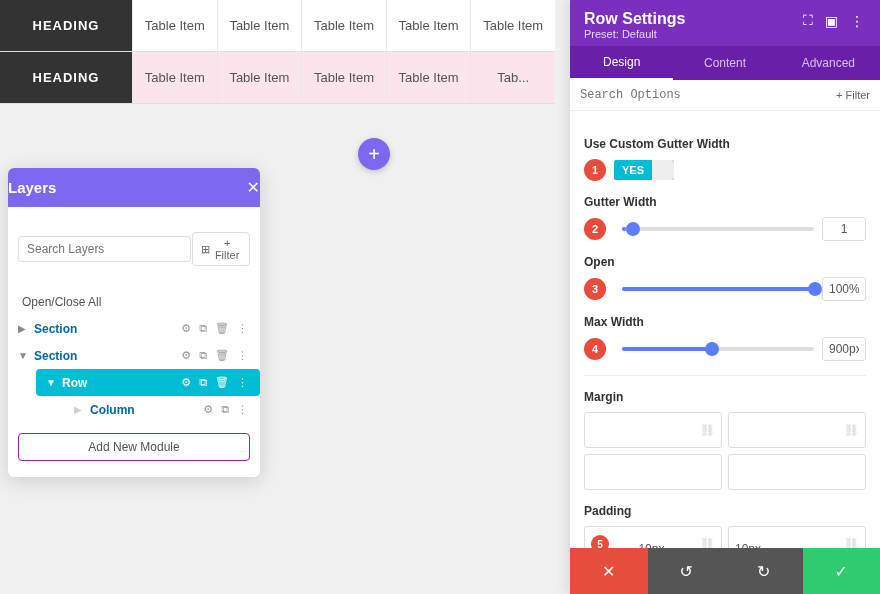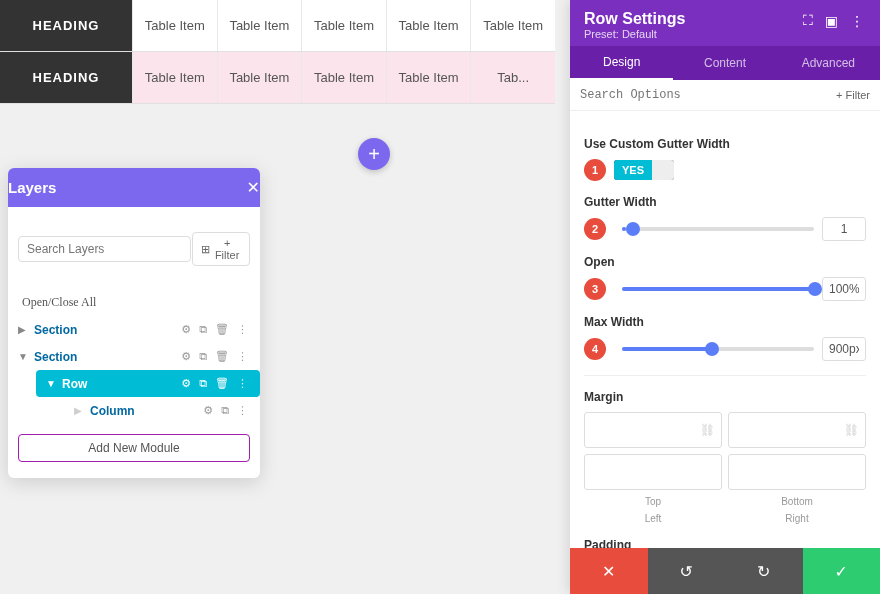--- a/index.html
+++ b/index.html
@@ -124,21 +124,20 @@
       cursor: pointer;
       display: flex;
       align-items: center;
       gap: 3px;
     }
     .layers-open-all {
       padding: 4px 14px 6px;
       font-size: 12px;
       color: #555;
       cursor: pointer;
-      font-family: Liberation Serif, serif;
     }
     .layers-item {
       display: flex;
       align-items: center;
       padding: 6px 10px;
       gap: 4px;
       position: relative;
     }
     .layers-arrow {
       width: 12px;
@@ -625,26 +624,20 @@
         <input type="text" placeholder="" style="">
         <span class="mp-link-icon">⛓</span>
       </div>
       <div class="mp-cell">
         <input type="text" placeholder="" style="">
       </div>
       <div class="mp-cell">
         <input type="text" placeholder="" style="">
       </div>
     </div>
-    <div class="mp-labels">
-      <span class="mp-label">Top</span>
-      <span class="mp-label">Bottom</span>
-      <span class="mp-label">Left</span>
-      <span class="mp-label">Right</span>
-    </div>
 
     <div class="rs-section-label">Padding</div>
     <div class="margin-padding-grid">
       <div class="mp-cell">
         <div class="step-badge" style="width:18px;height:18px;font-size:10px;margin-right:4px">5</div>
         <input type="text" value="10px" style="width: 36px;">
         <span class="mp-link-icon">⛓</span>
       </div>
       <div class="mp-cell">
         <input type="text" value="10px" style="width: 36px;">

